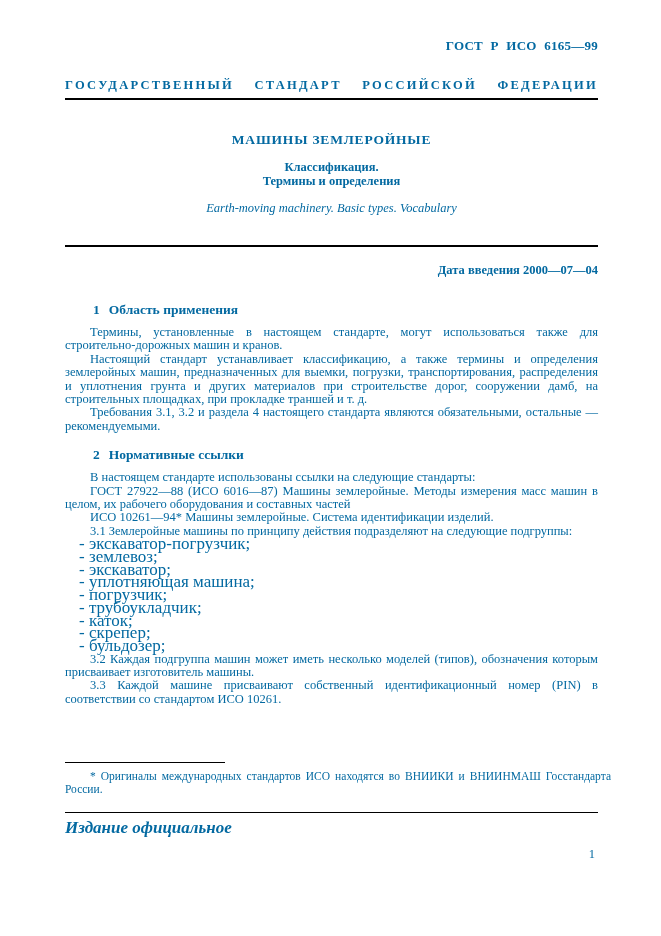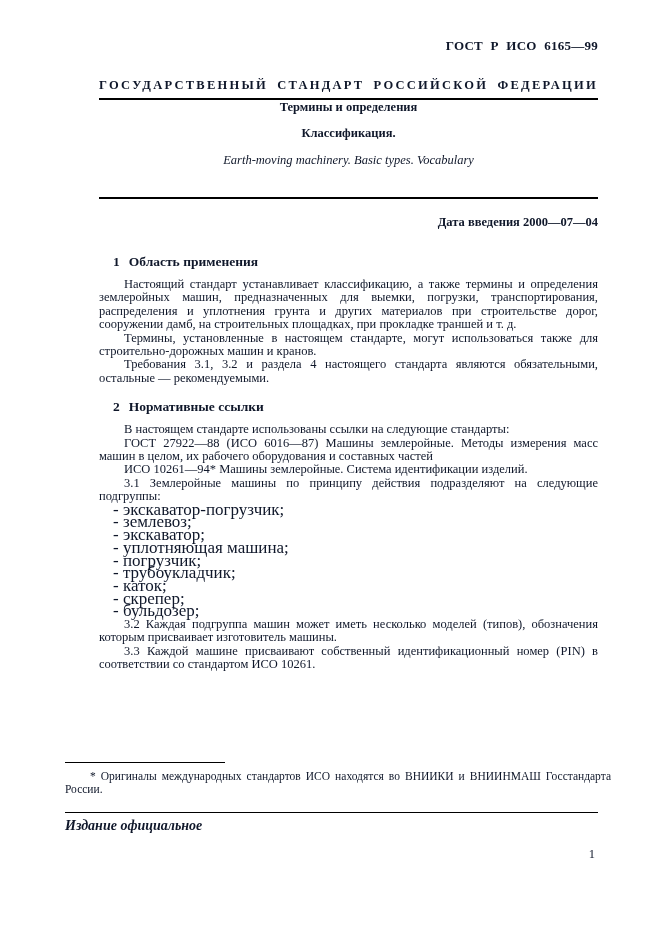--- a/index.html
+++ b/index.html
@@ -3,23 +3,23 @@
 <meta charset="utf-8">
 <style>
   * { margin: 0; padding: 0; box-sizing: border-box; }
   html, body { background: #ffffff; }
   .page {
     position: relative;
     width: 661px;
     height: 936px;
     margin: 0 auto;
     background: #ffffff;
-    color: #0f172a;
+    color: #0369a1;
     font-family: "Liberation Serif", "DejaVu Serif", serif;
-    padding: 38px 63px 0 99px;
+    padding: 38px 63px 0 65px;
     overflow: hidden;
   }
   .doc-code {
     text-align: right;
     font-weight: bold;
     font-size: 13px;
     word-spacing: 4px;
     letter-spacing: 0.02em;
   }
   .fed-banner {
@@ -52,21 +52,21 @@
     font-size: 12.5px;
     font-style: italic;
   }
   .effective-date {
     margin-top: 16px;
     text-align: right;
     font-weight: bold;
     font-size: 12.5px;
   }
   .sec-h {
-    margin: 14px 0 8px 14px;
+    margin: 14px 0 8px 28px;
     font-size: 13.5px;
     font-weight: bold;
   }
   .sec-h.first { margin-top: 24px; }
   .sec-num { margin-right: 9px; }
   .body-p {
     font-size: 12.5px;
     line-height: 13.4px;
     text-align: justify;
     text-indent: 25px;
@@ -102,55 +102,56 @@
     top: 812px;
     border: 0;
     border-top: 1.5px solid #000;
   }
   .edition-note {
     position: absolute;
     left: 65px;
     top: 818px;
     font-weight: bold;
     font-style: italic;
-    font-size: 14px;
+    font-size: 17px;
   }
   .page-num {
     position: absolute;
     right: 66px;
     top: 847px;
     font-size: 12.5px;
   }
 </style>
 </head>
 <body>
 
 <div class="page">
 
   <div class="doc-code">ГОСТ Р ИСО 6165—99</div>
 
   <div class="fed-banner">ГОСУДАРСТВЕННЫЙ СТАНДАРТ РОССИЙСКОЙ ФЕДЕРАЦИИ</div>
   <div class="rule banner-rule"></div>
 
   <div class="title-block">
+    <div class="doc-title">МАШИНЫ ЗЕМЛЕРОЙНЫЕ</div>
+    <div class="doc-sub first">Классификация.</div>
     <div class="doc-sub">Термины и определения</div>
-    <div class="doc-sub first">Классификация.</div>
     <div class="doc-title-en">Earth-moving machinery. Basic types. Vocabulary</div>
   </div>
 
   <div class="rule title-rule"></div>
 
   <div class="effective-date">Дата введения 2000—07—04</div>
 
   <section>
     <h2 class="sec-h first">
       <span class="sec-num">1</span><span>Область применения</span>
     </h2>
+    <p class="body-p">Термины, установленные в настоящем стандарте, могут использоваться также для строительно-дорожных машин и кранов.</p>
     <p class="body-p">Настоящий стандарт устанавливает классификацию, а также термины и определения землеройных машин, предназначенных для выемки, погрузки, транспортирования, распределения и уплотнения грунта и других материалов при строительстве дорог, сооружении дамб, на строительных площадках, при прокладке траншей и т. д.</p>
-    <p class="body-p">Термины, установленные в настоящем стандарте, могут использоваться также для строительно-дорожных машин и кранов.</p>
     <p class="body-p">Требования 3.1, 3.2 и раздела 4 настоящего стандарта являются обязательными, остальные — рекомендуемыми.</p>
   </section>
 
   <section>
     <h2 class="sec-h">
       <span class="sec-num">2</span><span>Нормативные ссылки</span>
     </h2>
     <p class="body-p">В настоящем стандарте использованы ссылки на следующие стандарты:</p>
     <p class="body-p">ГОСТ 27922—88 (ИСО 6016—87) Машины землеройные. Методы измерения масс машин в целом, их рабочего оборудования и составных частей</p>
     <p class="body-p">ИСО 10261—94* Машины землеройные. Система идентификации изделий.</p>

